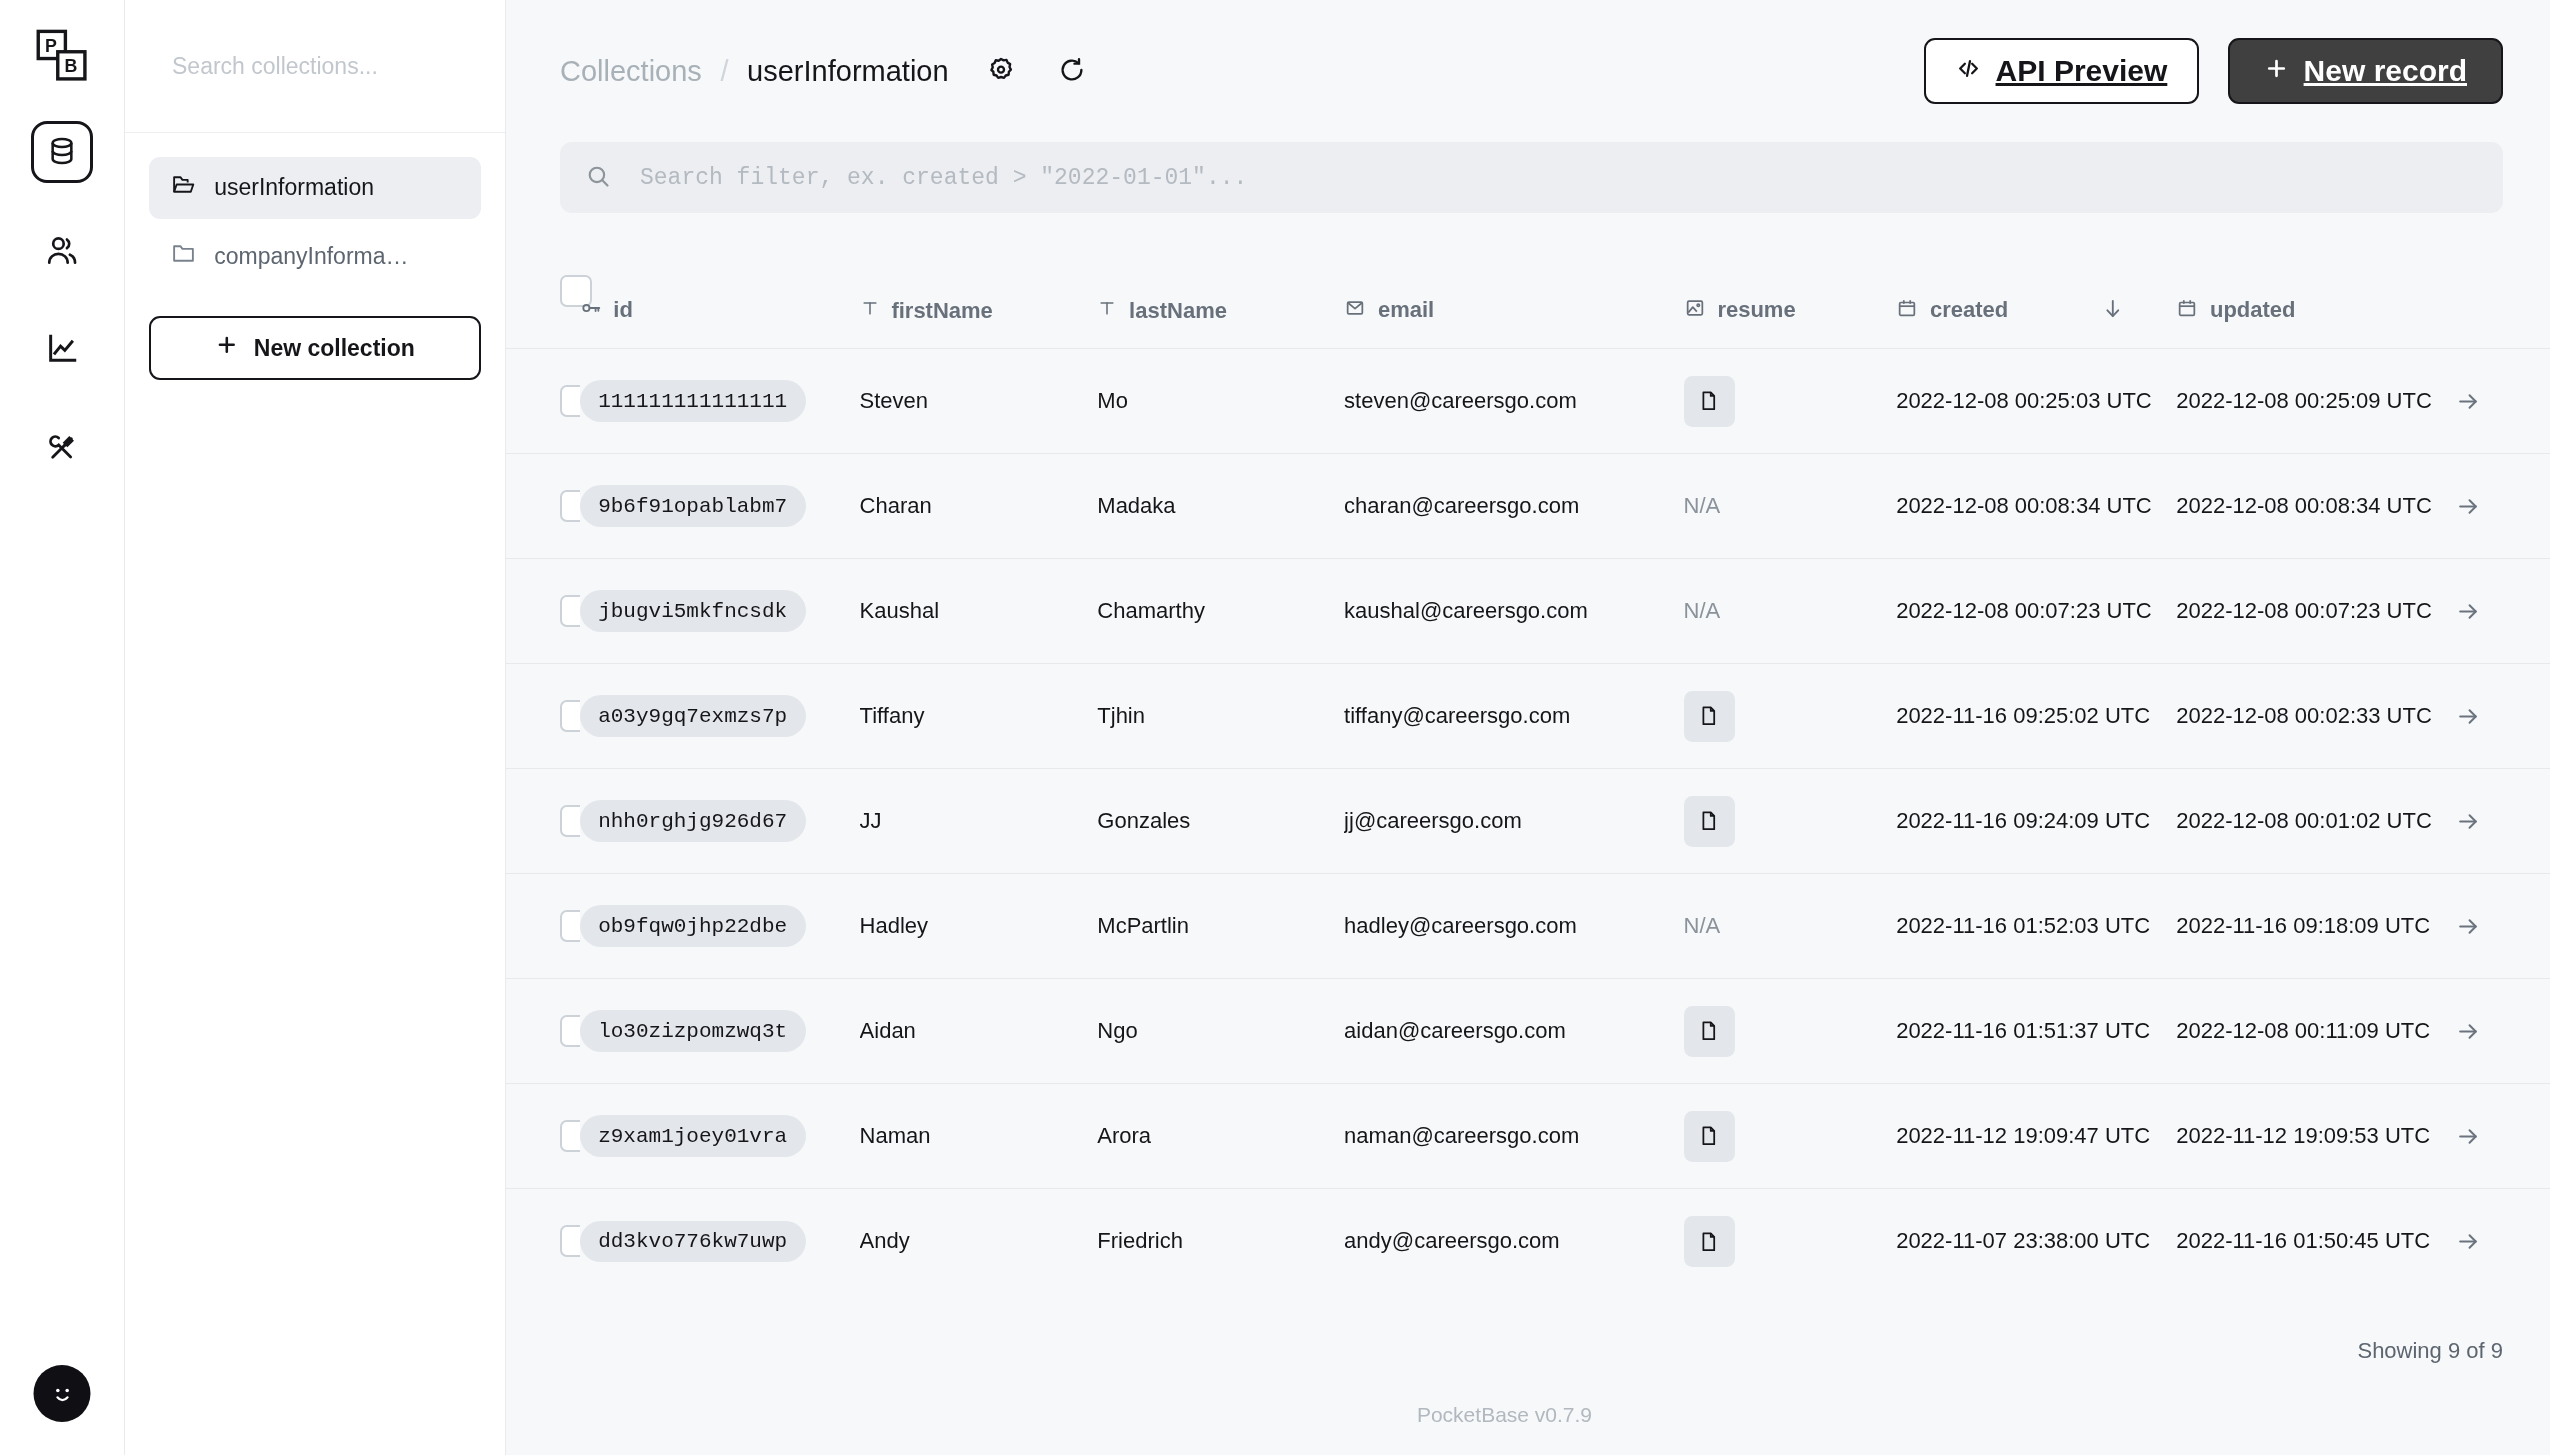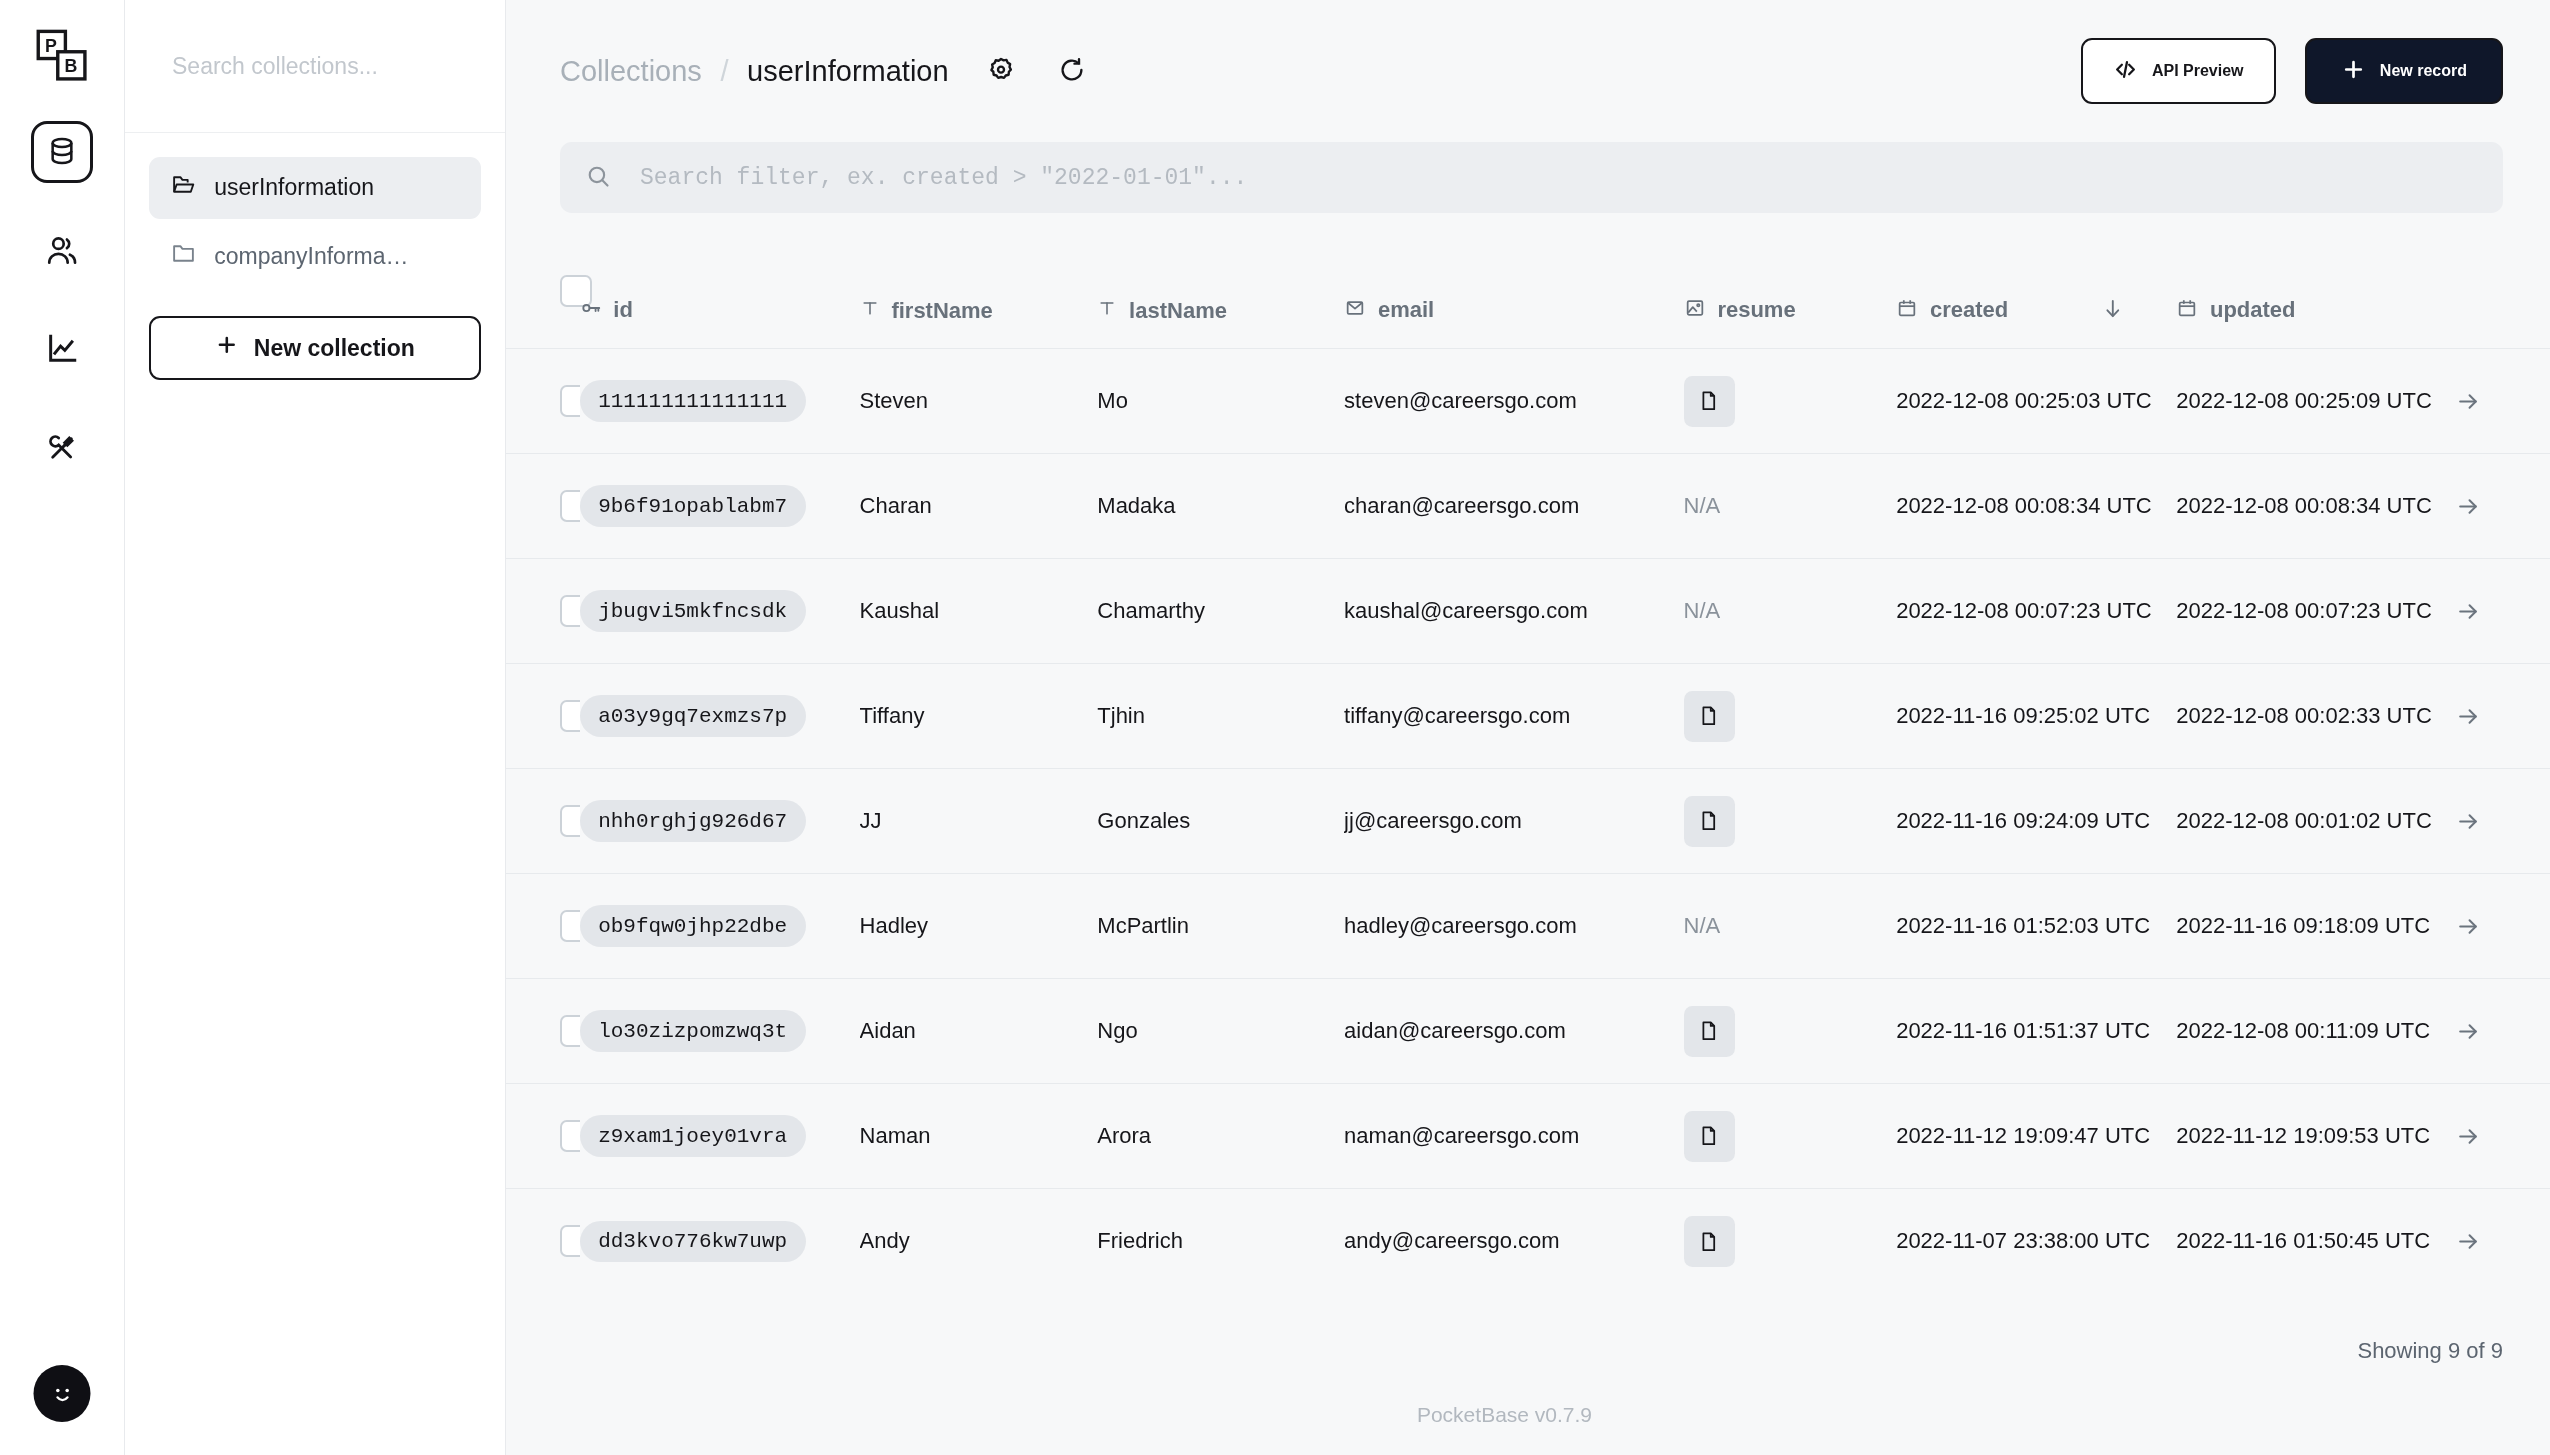--- a/index.html
+++ b/index.html
@@ -78,25 +78,25 @@
   }
   .breadcrumb { display: flex; align-items: center; gap: 0; justify-content: space-between; }
   .bc-root { font-size: 29px; color: #a8b0b8; cursor: pointer; }
   .bc-sep { font-size: 29px; color: #cfd5da; margin: 0 18.6px; }
   .bc-current { font-size: 29px; color: #16161a; }
   .hdr-icon { margin-left: 34px; width: 37px; height: 37px; color: #16161a; cursor: pointer;
               display:flex; align-items:center; justify-content:center; }
   .topbar-spacer { flex: 1; }
   .btn {
     display: flex; align-items: center; justify-content: center; gap: 14.3px;
-    height: 66px; border-radius: 11px; font-size: 16px; font-weight: bold;
-    cursor: pointer; font-family: "Liberation Sans", sans-serif;
+    height: 66px; border-radius: 11px; font-size: 30px; font-weight: bold;
+    cursor: pointer; font-family: "Liberation Sans", sans-serif; text-decoration: underline;
   }
   .btn-outline { background: #fff; border: 2.5px solid #16161a; color: #16161a; padding: 0 30px; }
-  .btn-dark { background: #0f172a; border: 2.5px solid #16161a; color: #fff; padding: 0 34px; margin-left: 29px; }
+  .btn-dark { background: #404040; border: 2.5px solid #16161a; color: #fff; padding: 0 34px; margin-left: 29px; }
 
   
   .filterwrap { padding: 0 47px 0 54px; }
   .filterbar {
     height: 71px; background: #eceef1; border-radius: 11.8px;
     display: flex; align-items: center; gap: 28px; padding: 0 25px;
   }
   .filterbar input {
     border: none; outline: none; background: transparent; width: 100%;
     font-family: "Liberation Mono", monospace; font-size: 23px; color: #16161a;

